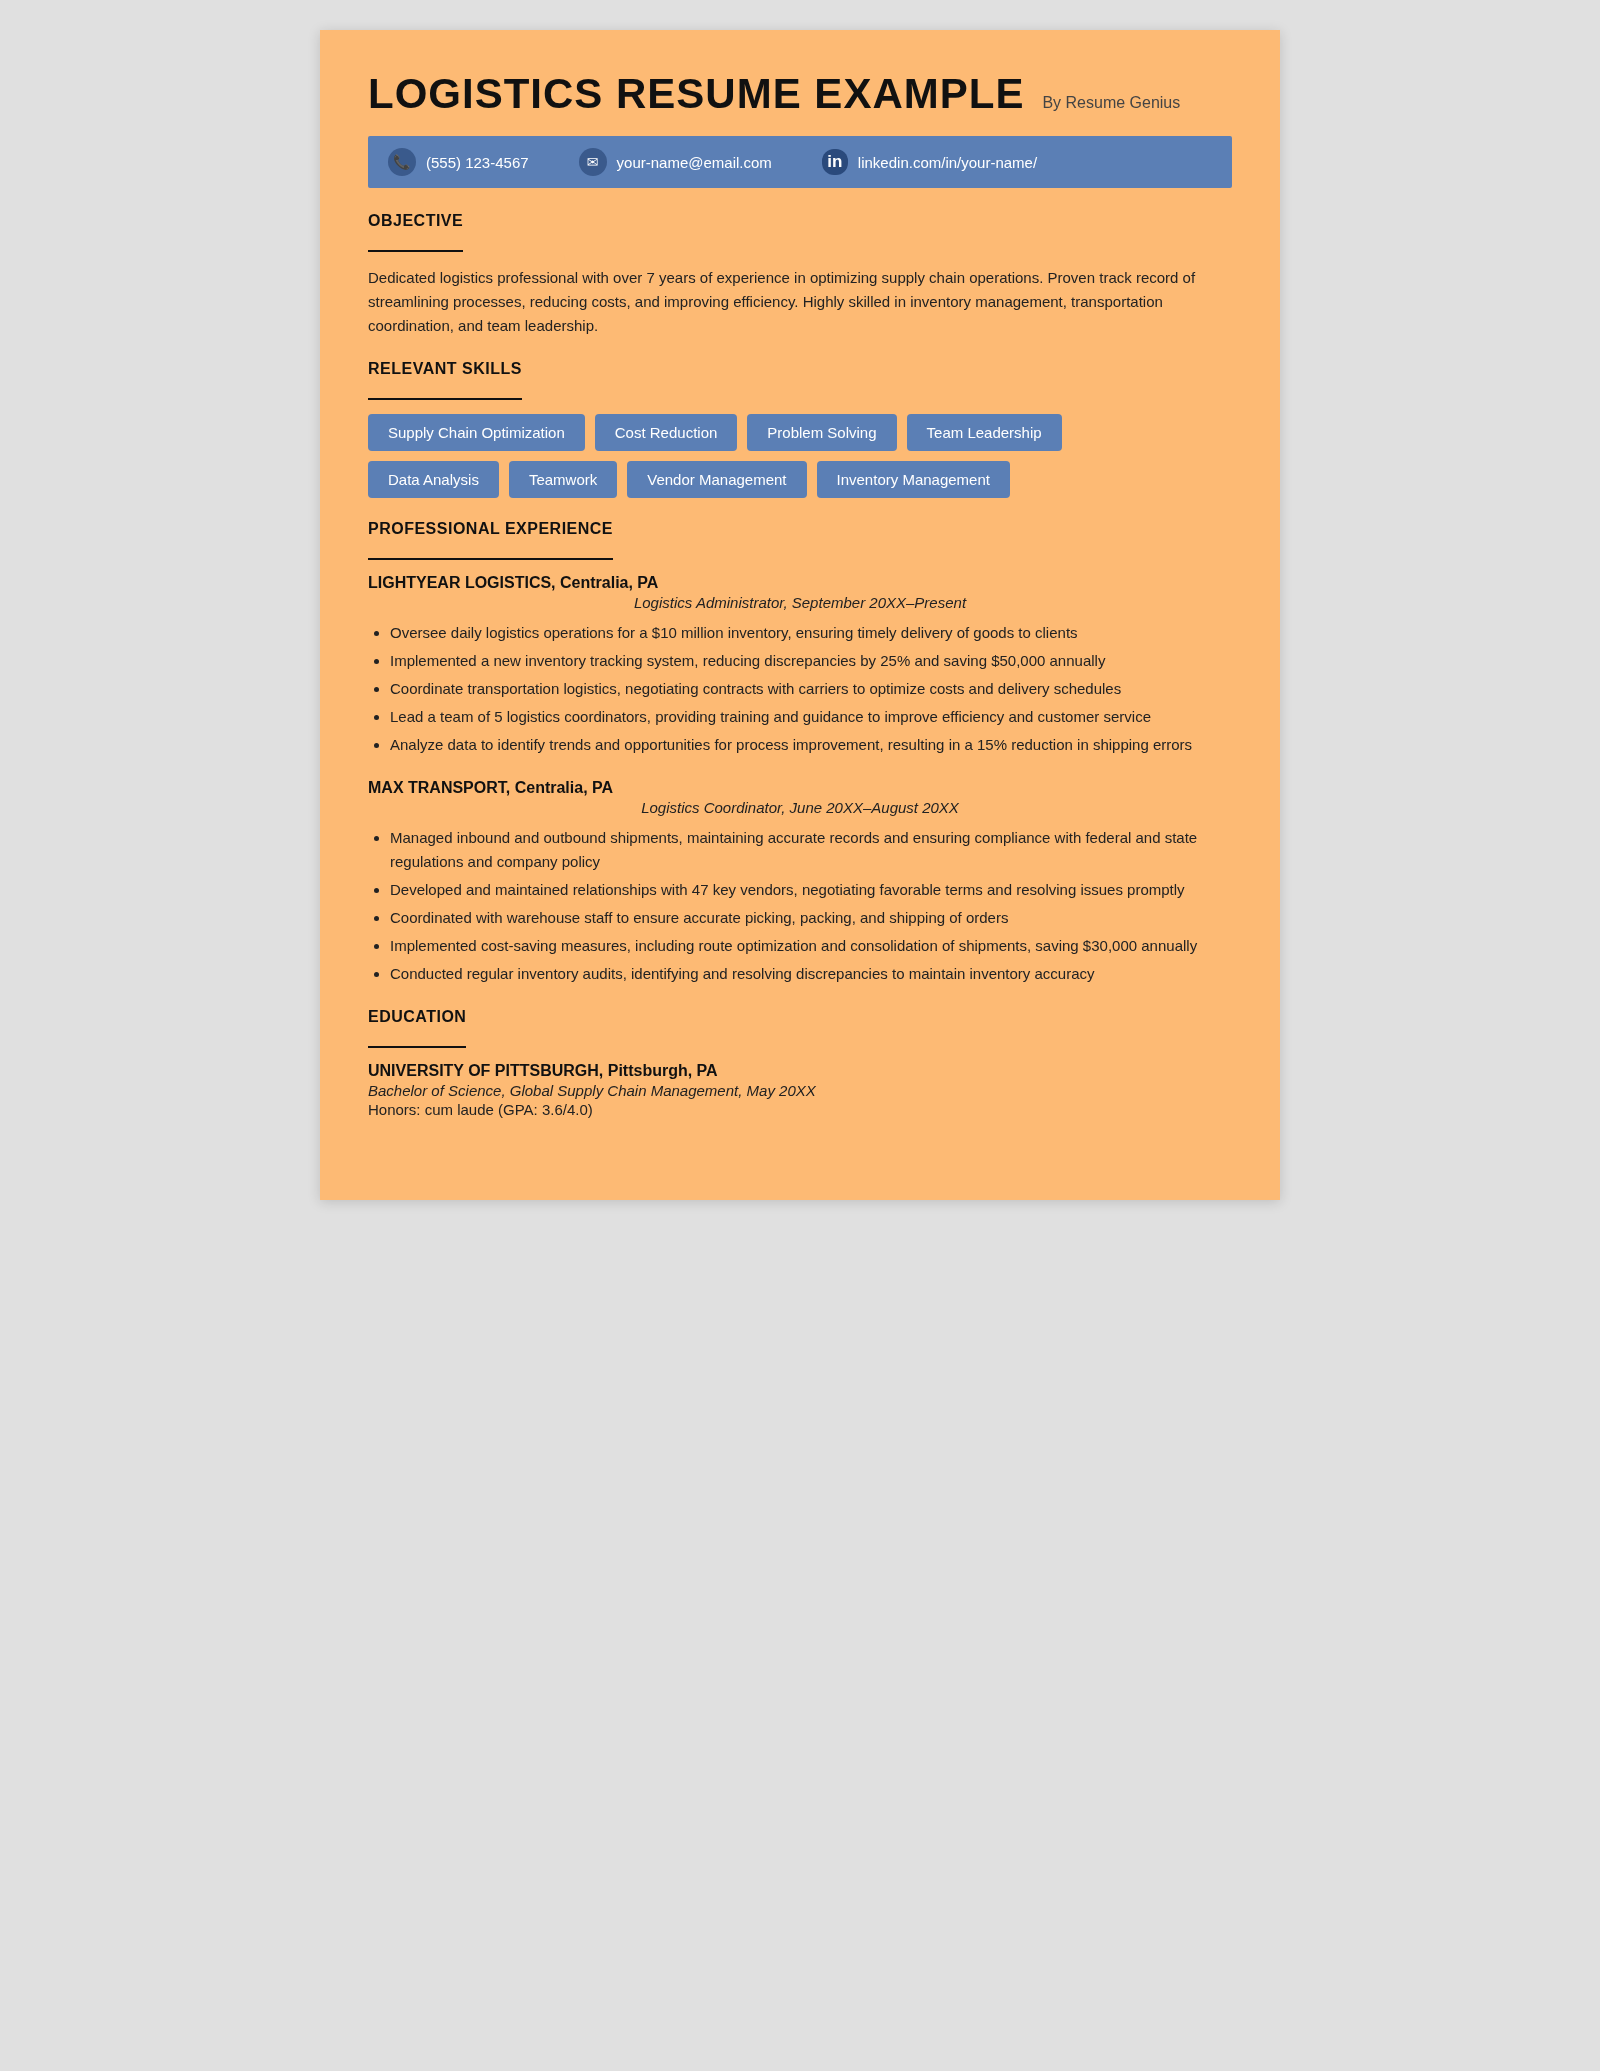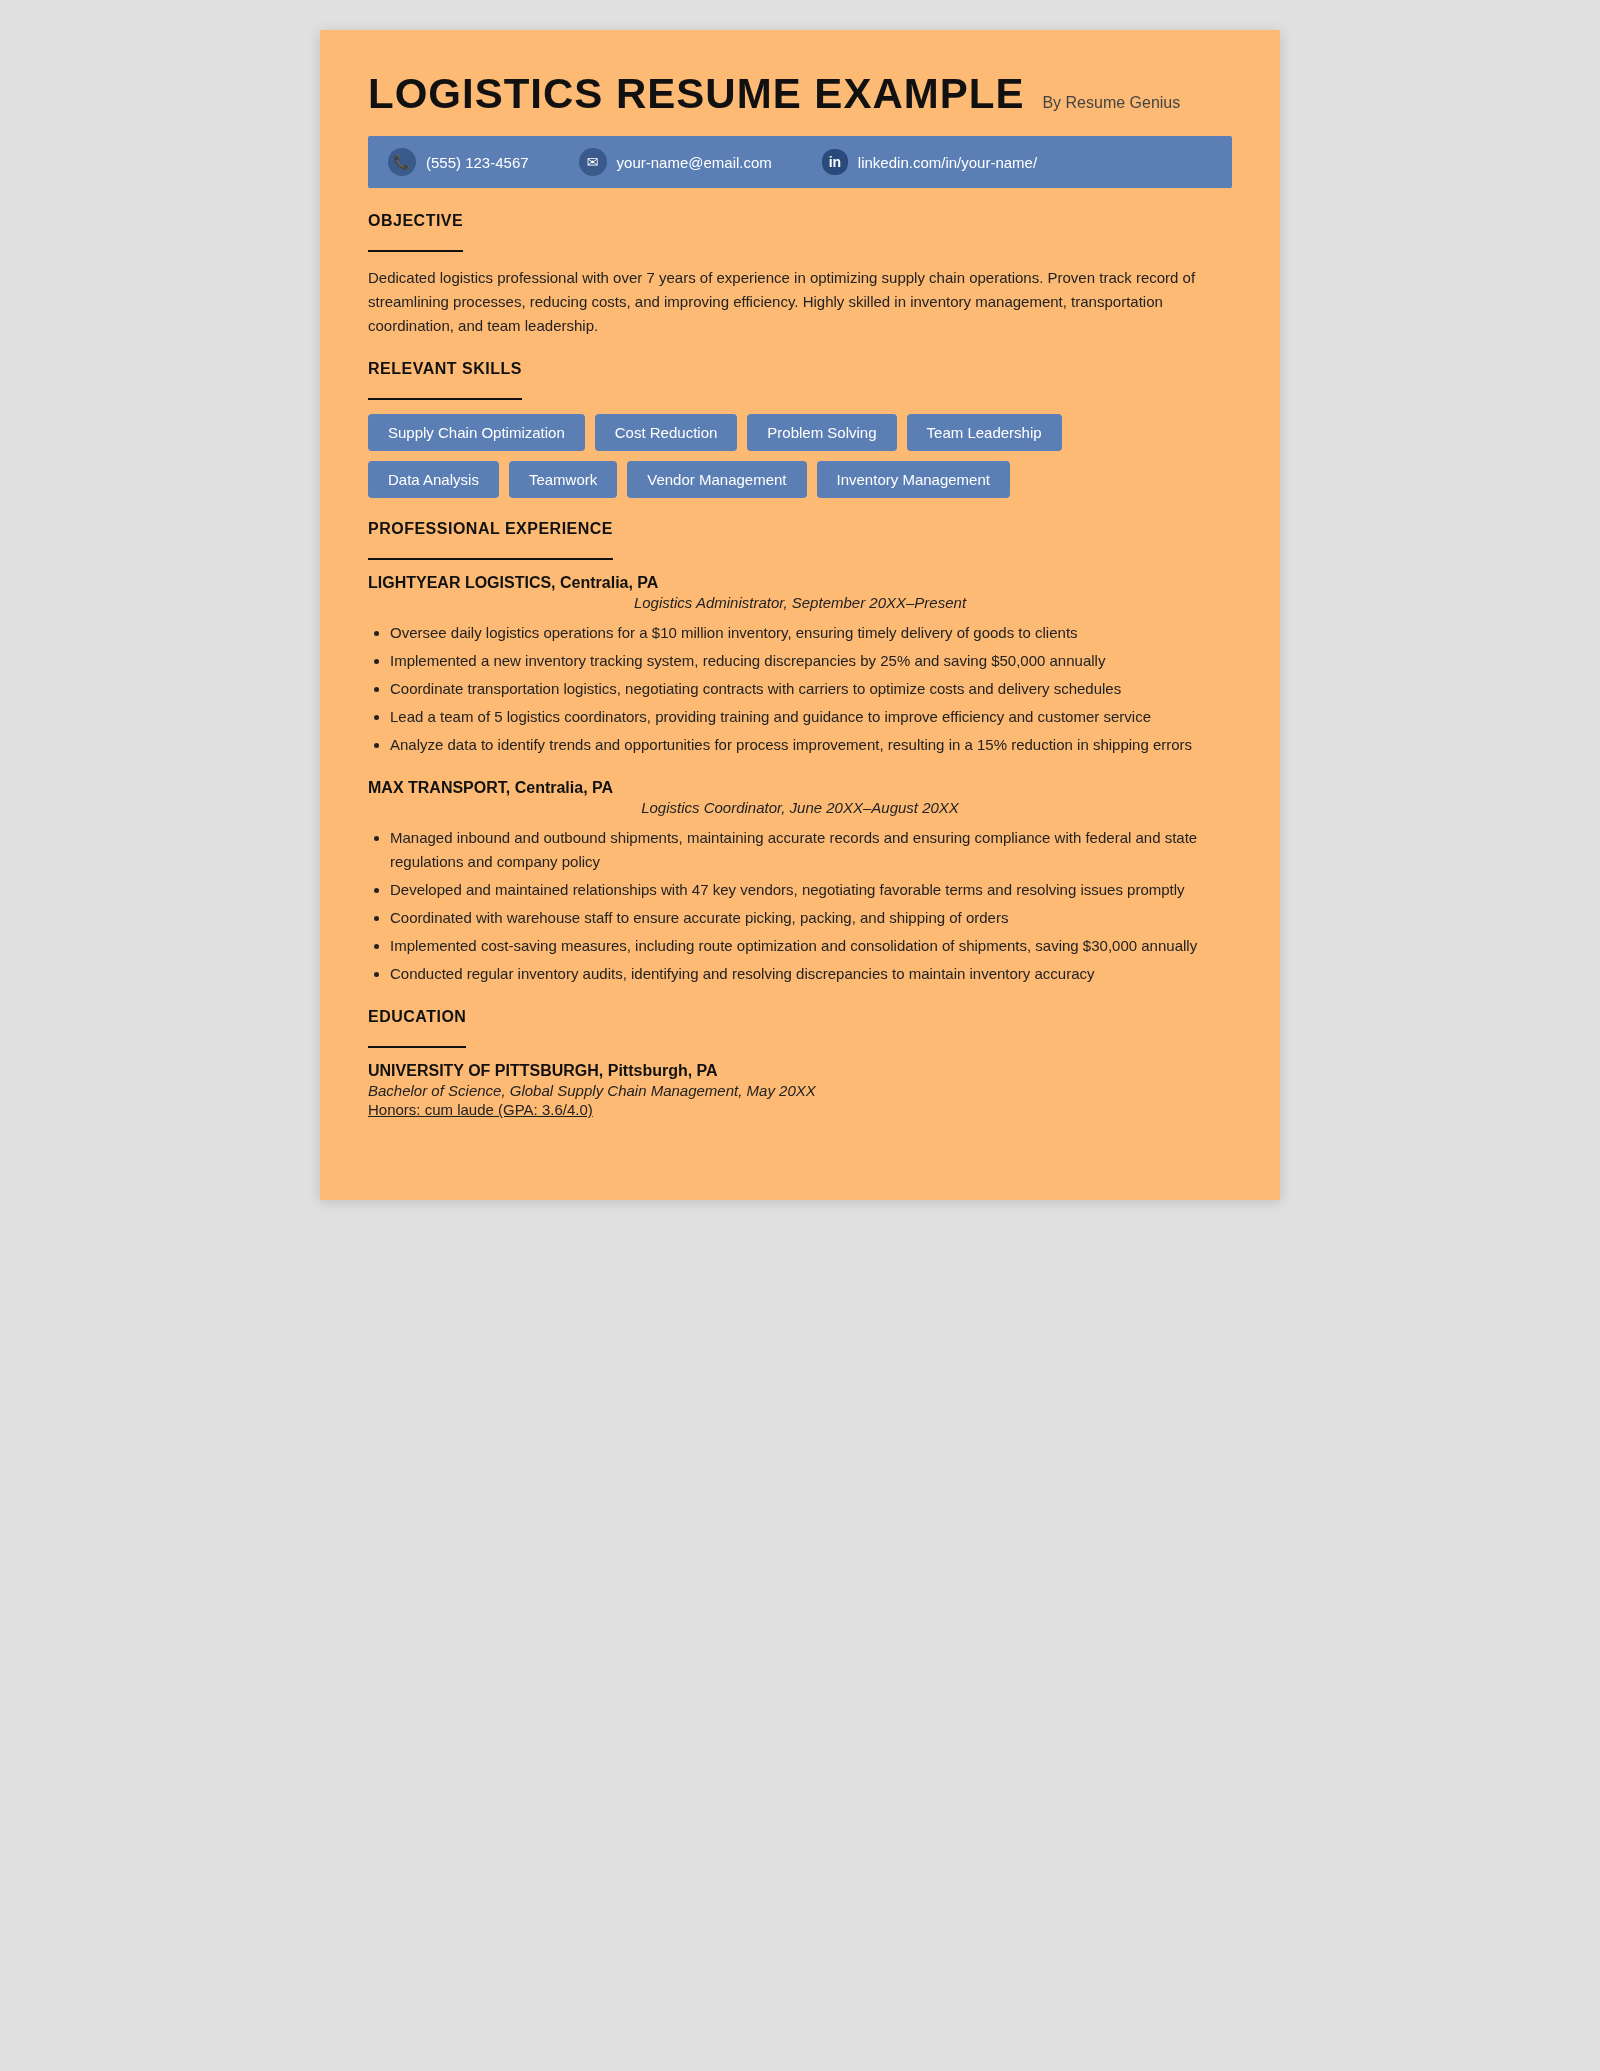--- a/index.html
+++ b/index.html
@@ -64,21 +64,21 @@
       flex-shrink: 0;
     }
     .linkedin-icon-box {
       background: #2a4a7c;
       border-radius: 12px;
       width: 26px;
       height: 26px;
       display: flex;
       align-items: center;
       justify-content: center;
-      font-size: 14px;
+      font-size: 17px;
       font-weight: bold;
       flex-shrink: 0;
     }
     
     .section {
       margin-bottom: 22px;
     }
     .section-title {
       font-size: 16px;
       font-weight: 900;
@@ -147,21 +147,20 @@
     }
     .edu-degree {
       font-size: 15px;
       font-style: italic;
       color: #222;
     }
     .edu-honors {
       font-size: 15px;
       color: #222;
       margin-top: 2px;
-      text-decoration: underline;
     }
   </style>
 </head>
 <body>
 
 <div class="page">
 
   <div class="page-header">
     <h1 class="page-title">LOGISTICS RESUME EXAMPLE</h1>
     <span class="page-subtitle">By Resume Genius</span>

